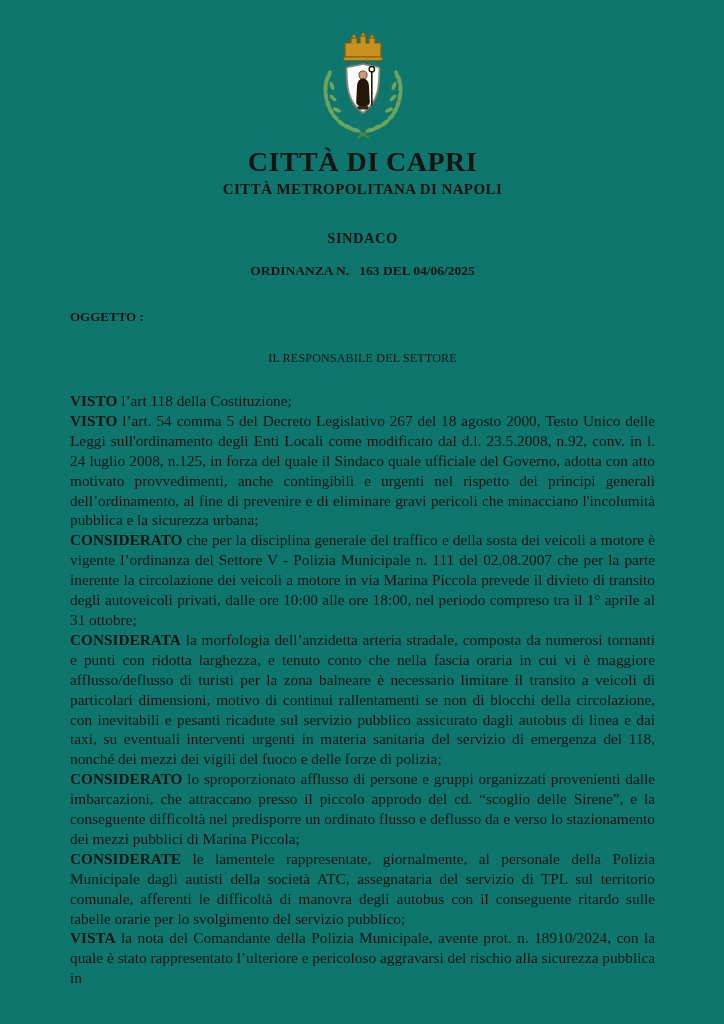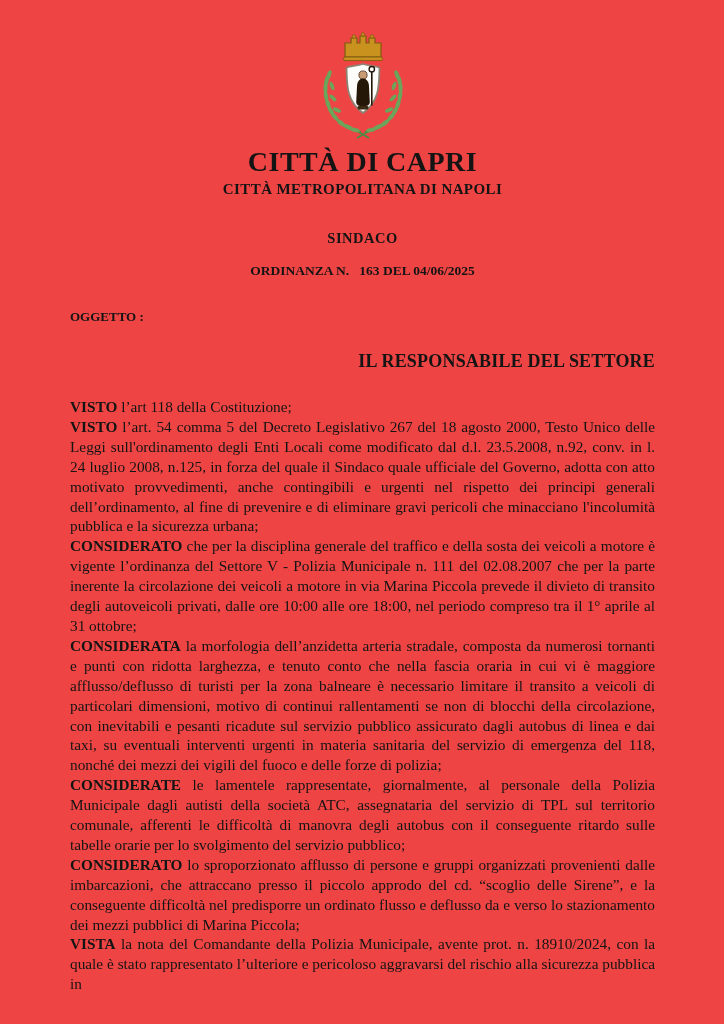--- a/index.html
+++ b/index.html
@@ -1,17 +1,17 @@
 <!DOCTYPE html>
 <html><head>
 <meta charset="utf-8">
 <style>
   html,body { margin:0; padding:0; background:#ffffff; }
   .page {
-    width:724px; height:1024px; background:#ef4444;
+    width:724px; height:1024px; background:#0f766e;
     font-family:"Liberation Serif", serif; color:#141414;
     box-sizing:border-box; padding:26px 69px 0 70px;
     position:relative; overflow:hidden;
   }
   .doc-header { text-align:center; }
   .emblem { line-height:0; }
   .city {
     font-size:28px; font-weight:bold; margin:6px 0 0;
     letter-spacing:0.5px;
   }
@@ -23,21 +23,21 @@
     font-size:14.5px; font-weight:bold; margin-top:32px; letter-spacing:0.5px;
   }
   .ord-ref {
     font-size:13.5px; font-weight:bold; text-align:center;
     margin-top:16px; white-space:pre;
   }
   .subject { display:flex; margin-top:30px; }
   .subject-label { font-size:13px; font-weight:bold; width:102px; flex:none; }
   .subject-text { font-size:13px; line-height:17px; text-align:justify; flex:1; }
   .section-heading {
-    font-size:18px; font-weight:bold; text-align:right; margin:26px 0 0;
+    font-size:12px; font-weight:normal; text-align:center; margin:26px 0 0;
     letter-spacing:0.2px;
   }
   .body-text { margin-top:25px; font-size:15.3px; line-height:19.9px; text-align:justify; }
   .body-text p { margin:0; }
   .lead { font-weight:bold; }
 </style>
 </head>
 <body>
 
 <div class="page">
@@ -111,18 +111,18 @@
     <div class="subject-label">OGGETTO :</div>
   </section>
 
   <h2 class="section-heading">IL RESPONSABILE DEL SETTORE</h2>
 
   <main class="body-text">
     <p><b class="lead">VISTO</b><span> l’art 118 della Costituzione;</span></p>
     <p><b class="lead">VISTO</b><span> l’art. 54 comma 5 del Decreto Legislativo 267 del 18 agosto 2000, Testo Unico delle Leggi sull'ordinamento degli Enti Locali come modificato dal d.l. 23.5.2008, n.92, conv. in l. 24 luglio 2008, n.125, in forza del quale il Sindaco quale ufficiale del Governo, adotta con atto motivato provvedimenti, anche contingibili e urgenti nel rispetto dei principi generali dell’ordinamento, al fine di prevenire e di eliminare gravi pericoli che minacciano l'incolumità pubblica e la sicurezza urbana;</span></p>
     <p><b class="lead">CONSIDERATO</b><span> che per la disciplina generale del traffico e della sosta dei veicoli a motore è vigente l’ordinanza del Settore V - Polizia Municipale n. 111 del 02.08.2007 che per la parte inerente la circolazione dei veicoli a motore in via Marina Piccola prevede il divieto di transito degli autoveicoli privati, dalle ore 10:00 alle ore 18:00, nel periodo compreso tra il 1° aprile al 31 ottobre;</span></p>
     <p><b class="lead">CONSIDERATA</b><span> la morfologia dell’anzidetta arteria stradale, composta da numerosi tornanti e punti con ridotta larghezza, e tenuto conto che nella fascia oraria in cui vi è maggiore afflusso/deflusso di turisti per la zona balneare è necessario limitare il transito a veicoli di particolari dimensioni, motivo di continui rallentamenti se non di blocchi della circolazione, con inevitabili e pesanti ricadute sul servizio pubblico assicurato dagli autobus di linea e dai taxi, su eventuali interventi urgenti in materia sanitaria del servizio di emergenza del 118, nonché dei mezzi dei vigili del fuoco e delle forze di polizia;</span></p>
+    <p><b class="lead">CONSIDERATO</b><span> lo sproporzionato afflusso di persone e gruppi organizzati provenienti dalle imbarcazioni, che attraccano presso il piccolo approdo del cd. “scoglio delle Sirene”, e la conseguente difficoltà nel predisporre un ordinato flusso e deflusso da e verso lo stazionamento dei mezzi pubblici di Marina Piccola;</span></p>
     <p><b class="lead">CONSIDERATE</b><span> le lamentele rappresentate, giornalmente, al personale della Polizia Municipale dagli autisti della società ATC, assegnataria del servizio di TPL sul territorio comunale, afferenti le difficoltà di manovra degli autobus con il conseguente ritardo sulle tabelle orarie per lo svolgimento del servizio pubblico;</span></p>
-    <p><b class="lead">CONSIDERATO</b><span> lo sproporzionato afflusso di persone e gruppi organizzati provenienti dalle imbarcazioni, che attraccano presso il piccolo approdo del cd. “scoglio delle Sirene”, e la conseguente difficoltà nel predisporre un ordinato flusso e deflusso da e verso lo stazionamento dei mezzi pubblici di Marina Piccola;</span></p>
     <p><b class="lead">VISTA</b><span> la nota del Comandante della Polizia Municipale, avente prot. n. 18910/2024, con la quale è stato rappresentato l’ulteriore e pericoloso aggravarsi del rischio alla sicurezza pubblica in</span></p>
   </main>
 
 </div>
 
 </body></html>

